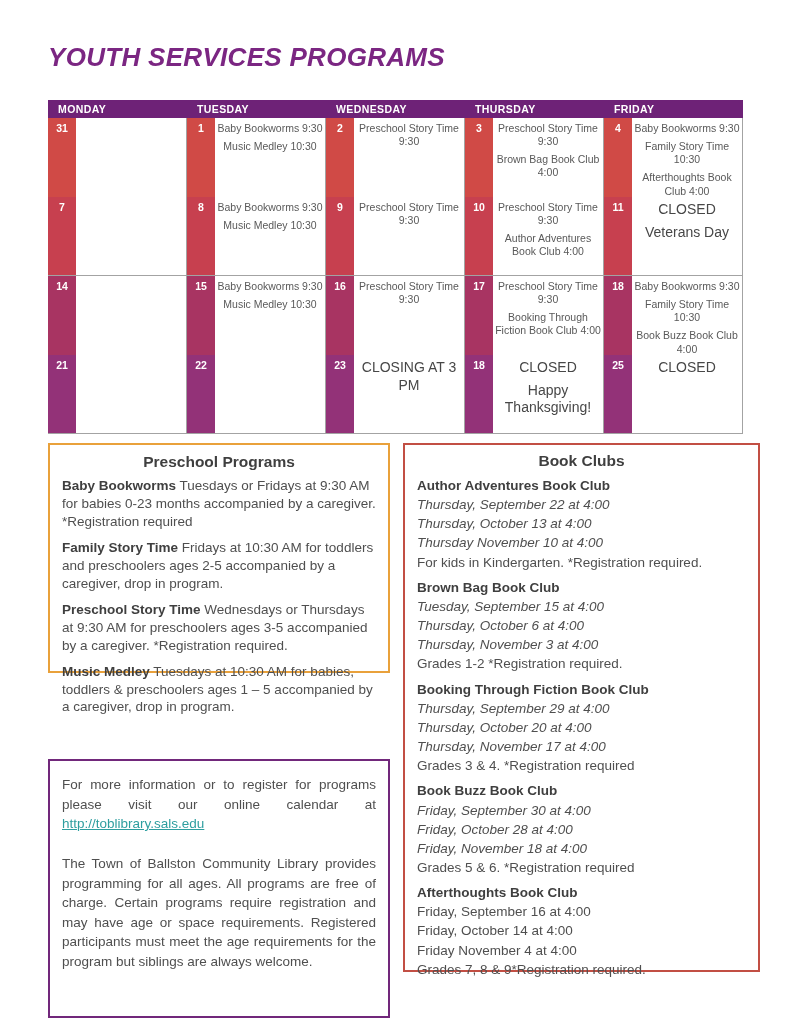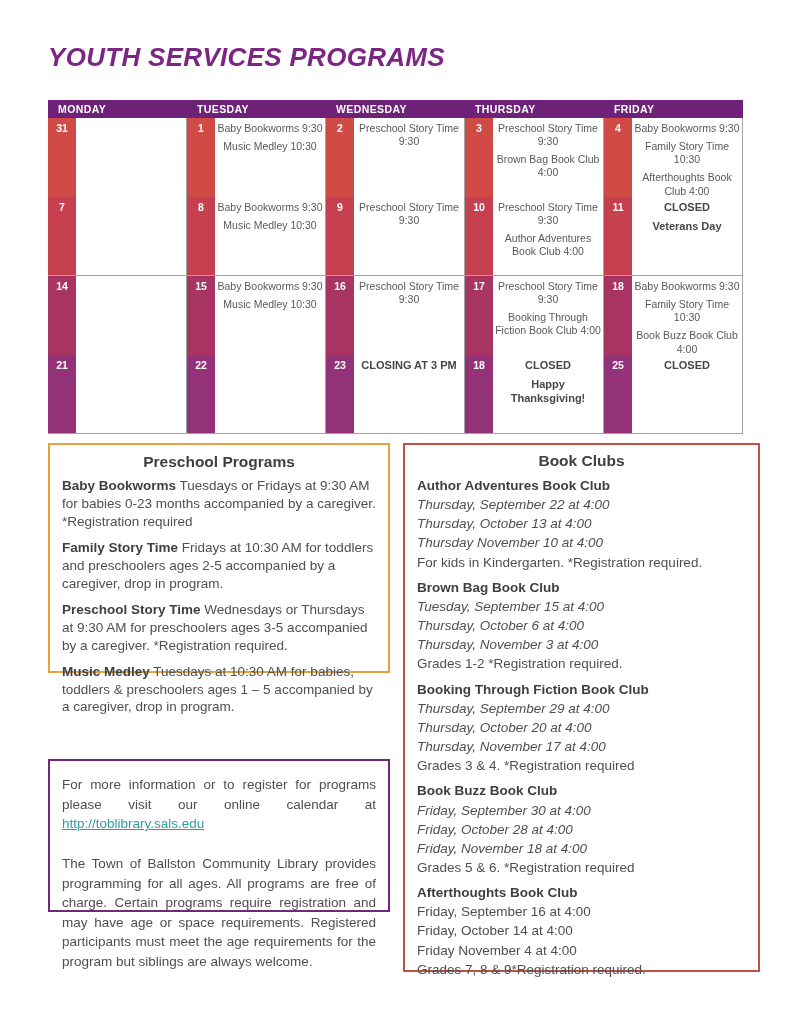--- a/index.html
+++ b/index.html
@@ -15,38 +15,38 @@
 
   
   .calendar { position:absolute; left:48px; top:100px; width:695px; }
   .cal-header { display:grid; grid-template-columns:repeat(5,139px); background:#6E2277; height:18px; }
   .cal-header-cell { color:#fff; font-size:10.5px; font-weight:bold; line-height:18px; padding-left:10px; letter-spacing:0.4px; }
   .cal-week { display:grid; grid-template-columns:repeat(5,139px); height:79px; border-bottom:1px solid #A3A3A3; box-sizing:border-box; }
   .day-cell { display:flex; min-width:0; }
   .date-bar { width:28px; flex:0 0 28px; color:#fff; font-size:10.5px; font-weight:bold; text-align:center; padding-top:4px; box-sizing:border-box; }
   .cell-body { flex:1; background:#fff; border-right:1px solid #A3A3A3; padding:2px 2px; text-align:center; overflow:hidden; }
   .event { font-size:10.5px; color:#595959; line-height:1.25; margin:2px 0 5px; }
-  .event.bold { font-weight:bold; color:#474747; font-size:11px; }
+  .event.bold { font-weight:normal; color:#474747; font-size:14px; }
 
   
   .box { position:absolute; box-sizing:border-box; background:#fff; color:#4F4F4F; }
   .box-title { text-align:center; font-weight:bold; font-size:15.5px; color:#3F3F3F; margin:2px 0 6px; }
 
   .preschool-box { left:48px; top:443px; width:342px; height:230px; border:2px solid #E9A13B; padding:6px 12px 4px; }
   .program-item { font-size:13.5px; line-height:1.33; margin:0 0 8px; }
   .program-name { font-weight:bold; color:#3F3F3F; }
 
   .bookclubs-box { left:403px; top:443px; width:357px; height:529px; border:2px solid #C24F44; padding:5px 12px; }
   .club { margin-bottom:6px; }
   .club-name { font-weight:bold; font-size:13.5px; color:#3F3F3F; line-height:1.42; margin-top:2px; }
   .club-date { font-size:13.5px; line-height:1.42; }
   .club-date.italic { font-style:italic; }
   .club-note { font-size:13.5px; line-height:1.42; }
 
-  .info-box { left:48px; top:759px; width:342px; height:153px; border:2px solid #71287B; padding:10px 12px; }
+  .info-box { left:48px; top:759px; width:342px; height:259px; border:2px solid #71287B; padding:10px 12px; }
   .info-p1 { margin:4px 0 0; font-size:13.5px; line-height:1.45; text-align:justify; text-align-last:justify; color:#4F4F4F; }
   .info-link { display:inline-block; color:#2E9E9F; font-size:13.5px; text-decoration:underline; margin-top:2px; }
   .info-p2 { margin:22px 0 0; font-size:13.5px; line-height:1.45; text-align:justify; color:#4F4F4F; }
 </style>
 </head>
 <body>
 
 <div class="title-row">
   <span class="title-sub">YOUTH SERVICES PROGRAMS</span>
 </div>

